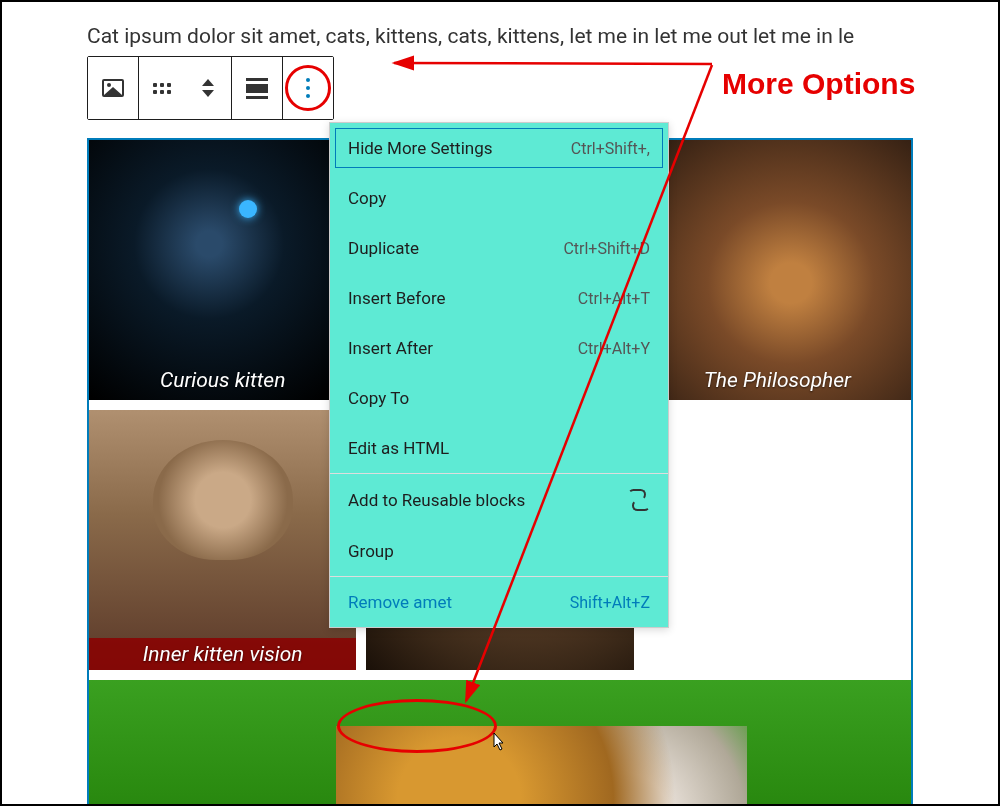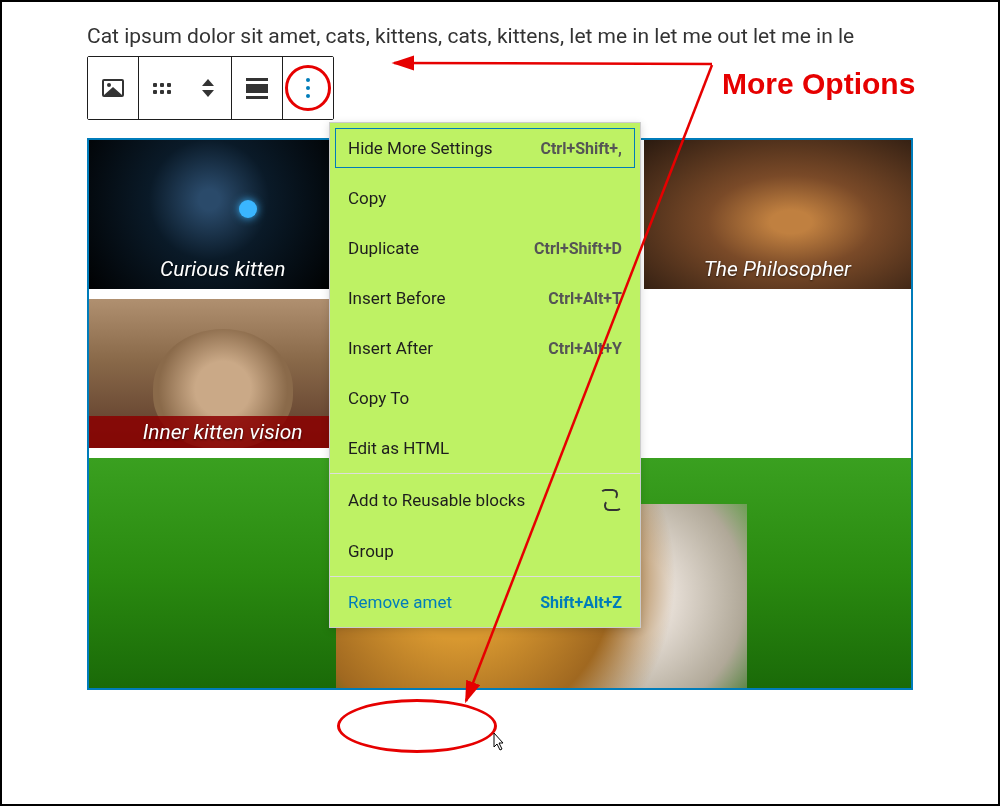--- a/index.html
+++ b/index.html
@@ -121,21 +121,21 @@
 .gallery {
   margin-top: 18px;
   border: 2px solid #007cba;
   display: grid;
   grid-template-columns: repeat(3, 1fr);
   gap: 10px;
   padding: 0;
 }
 .tile {
   position: relative;
-  height: 149px;
+  height: 260px;
   background: #777;
   overflow: hidden;
 }
 .tile .caption {
   position: absolute;
   left: 0; right: 0; bottom: 8px;
   text-align: center;
   color: #fff;
   font-size: 21px;
   font-style: italic;
@@ -170,41 +170,41 @@
   display: flex;
   align-items: center;
   justify-content: center;
   cursor: pointer;
   z-index: 5;
 }
 .dropdown {
   position: absolute;
   top: 120px;
   left: 327px;
-  width: 312px;
-  background: #bef264;
+  width: 340px;
+  background: #5eead4;
   border: 1px solid #ccc;
   box-shadow: 0 2px 8px rgba(0,0,0,0.15);
   z-index: 100;
 }
 .dropdown-item {
   display: flex;
   justify-content: space-between;
   align-items: center;
   padding: 15px 18px;
   font-size: 17px;
   color: #1e1e1e;
   cursor: pointer;
 }
 .dropdown-item.highlighted {
   outline: 1.5px solid #007cba;
   outline-offset: -6px;
   border-radius: 2px;
 }
-.dropdown-item .shortcut { color: #555; font-size: 16px; font-weight: bold; }
+.dropdown-item .shortcut { color: #555; font-size: 16px; }
 .dropdown-sep { border-top: 1px solid #ddd; }
 .dropdown-item.danger { color: #007cba; }
 .dropdown-item.danger .shortcut { color: #007cba; }
 .reusable-icon {
   width: 22px; height: 22px;
   position: relative;
 }
 .reusable-icon::before, .reusable-icon::after {
   content: "";
   position: absolute;

